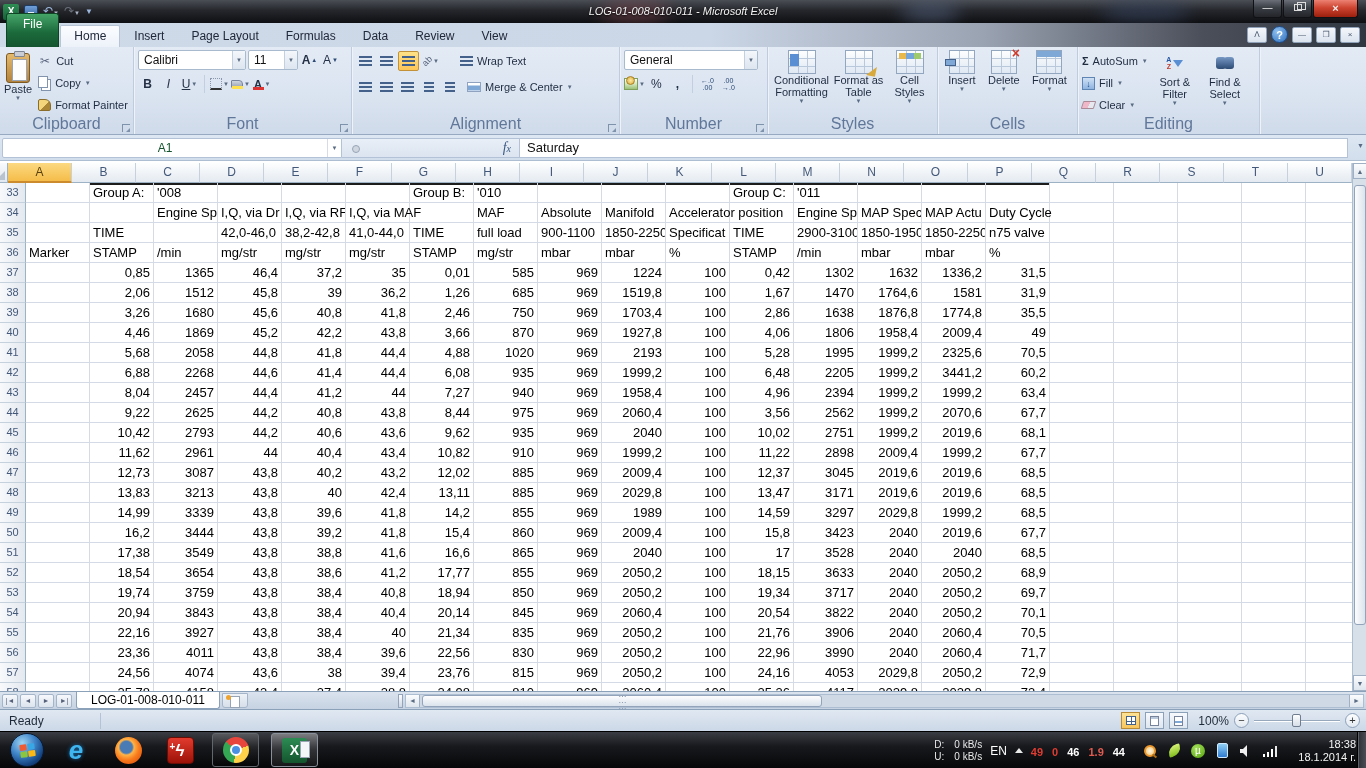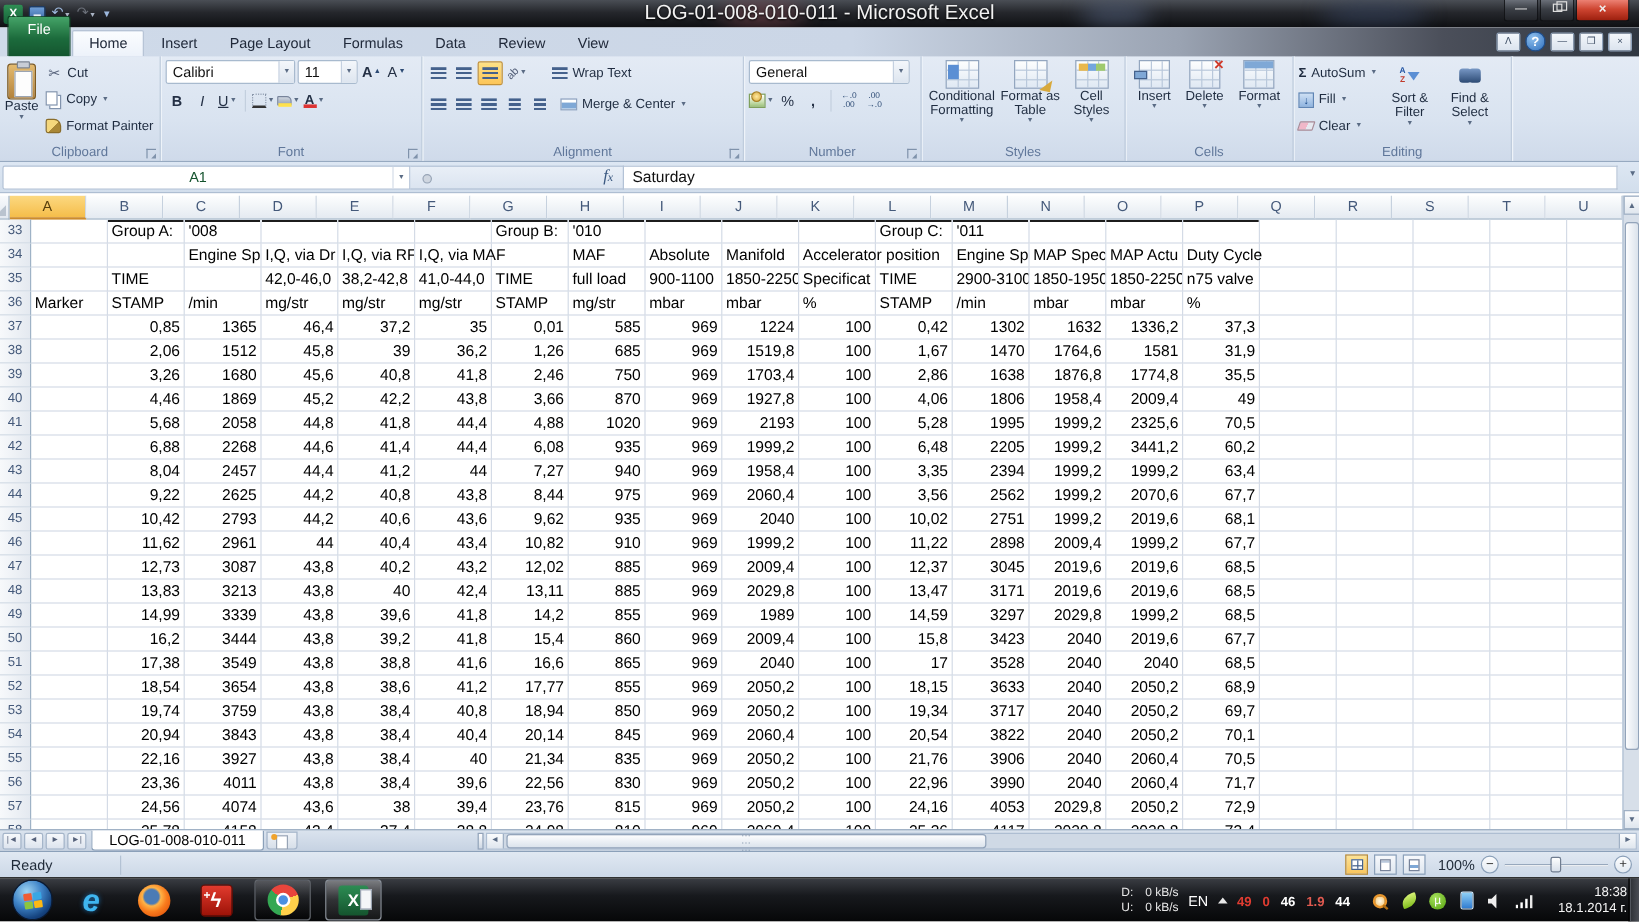--- a/index.html
+++ b/index.html
@@ -8,40 +8,40 @@
 
 #titlebar{position:absolute;left:0;top:0;width:1366px;height:23px;background:linear-gradient(#4a4e55,#25272c 45%,#0e0f12);color:#eee;overflow:hidden;}
 .smudge{position:absolute;filter:blur(9px);opacity:.55;border-radius:50%;}
 #qat{position:absolute;left:3px;top:1px;display:flex;align-items:center;gap:5px;height:21px;}
 .ic-xl{width:16px;height:16px;border-radius:2px;background:linear-gradient(#2f8f54,#156038);color:#fff;font-size:10px;font-weight:bold;text-align:center;line-height:16px;}
 .ic-save{width:14px;height:14px;background:linear-gradient(#6f9fd8,#35619e);border:1px solid #1d3c66;border-radius:2px;position:relative;}
 .ic-save:after{content:"";position:absolute;left:3px;top:6px;width:6px;height:6px;background:#e8eef6;}
 .qbtn{color:#9db8dd;font-size:12px;line-height:20px;}
 .qbtn.dis{color:#6a6f78;}
 .qcaret{color:#aab4c4;font-size:6px;}
-#title-text{position:absolute;left:0;top:0;width:100%;text-align:center;font-size:17px;line-height:22px;color:#f2f2f2;text-shadow:0 1px 2px #000;}
+#title-text{position:absolute;left:0;top:0;width:100%;text-align:center;font-size:11px;line-height:22px;color:#f2f2f2;text-shadow:0 1px 2px #000;font-style:italic;}
 #winbtns{position:absolute;right:8px;top:0;display:flex;}
 .wbtn{height:18px;border:1px solid #101114;border-top:none;background:linear-gradient(#6a6f78,#3a3e45 45%,#23252a);color:#eee;font-size:10px;text-align:center;line-height:16px;border-radius:0 0 3px 3px;margin-left:1px;}
 .wbtn.min,.wbtn.res{width:29px;}
 .wbtn.close{width:45px;background:linear-gradient(#ec8173,#ce4531 45%,#9c1f0e);font-size:11px;font-weight:bold;}
 .glyph-restore{display:inline-block;width:8px;height:7px;border:1px solid #ddd;position:relative;background:transparent;}
 .glyph-restore:after{content:"";position:absolute;left:2px;top:-3px;width:7px;height:6px;border:1px solid #ddd;}
 
 
 #ribbon{position:absolute;left:0;top:23px;width:1366px;height:112px;background:linear-gradient(#e8eef7,#d9e3f0 70%,#cfdaea);border-bottom:1px solid #96a9c0;}
 #tabstrip{position:absolute;left:0;top:0;width:1366px;height:24px;background:linear-gradient(90deg,#cfdae9 0,#cbd6e6 52%,#9aa3b2 72%,#4b4f5a 88%,#303741 100%);display:flex;align-items:flex-end;padding-left:6px;}
 .rtab{font-size:12px;color:#20293a;padding:3px 13px 4px 13px;margin-right:1px;}
 .rtab.file{background:linear-gradient(#45a468,#1c6b3c 55%,#14552f);color:#fff;font-weight:normal;border-radius:3px 3px 0 0;border:1px solid #0f4425;border-bottom:none;padding:3px 16px 16px 16px;}
 .rtab.active{background:linear-gradient(#fbfdff,#edf2fa);border:1px solid #b7c4d6;border-bottom:none;border-radius:2px 2px 0 0;}
 #ribbon-right{position:absolute;right:6px;top:3px;display:flex;gap:4px;align-items:center;}
 .rr-btn{width:20px;height:16px;background:linear-gradient(#f4f7fb,#dbe3ee);border:1px solid #8fa2ba;border-radius:2px;font-size:8px;color:#44546a;text-align:center;line-height:14px;}
 .rr-help{width:17px;height:17px;border-radius:50%;background:radial-gradient(circle at 35% 30%,#8fc0ee,#2f6fbd);color:#fff;font-weight:bold;font-size:11px;text-align:center;line-height:17px;border:1px solid #1d4d8c;}
 #groups{position:absolute;left:0;top:24px;width:1366px;height:87px;display:flex;}
 .rgroup{position:relative;height:100%;border-right:1px solid #bfccdd;box-shadow:1px 0 0 #eef3f9;padding:3px 4px 14px 4px;}
-.glabel{position:absolute;left:0;bottom:1px;width:100%;text-align:center;font-size:11px;color:#60779a;}
+.glabel{position:absolute;left:0;bottom:1px;width:100%;text-align:center;font-size:16px;color:#60779a;}
 .launcher{position:absolute;right:3px;bottom:2px;width:8px;height:8px;border-left:1px solid #7f92ab;border-top:1px solid #7f92ab;}
 .launcher:after{content:"";position:absolute;right:0;bottom:0;width:0;height:0;border-left:4px solid transparent;border-bottom:4px solid #7f92ab;}
 .caret{font-size:6px;color:#5a6b84;line-height:6px;}
 .sbtn{display:flex;align-items:center;gap:4px;font-size:11px;color:#1f2c40;height:22px;white-space:nowrap;}
 .bigbtn{display:flex;flex-direction:column;align-items:center;font-size:11px;color:#1f2c40;text-align:center;}
 .blabel{white-space:normal;line-height:12px;}
 
 .ic-paste{width:24px;height:30px;background:linear-gradient(#e4ba6e,#b3823c);border:1px solid #7d5a22;border-radius:3px;position:relative;margin-top:3px;}
 .ic-paste:after{content:"";position:absolute;left:5px;top:5px;width:13px;height:20px;background:#fdfdfd;border:1px solid #9aa4b2;}
 .ic-paste:before{content:"";position:absolute;left:7px;top:-3px;width:9px;height:4px;background:#c8cdd6;border:1px solid #7d8694;border-radius:1px;}
@@ -620,21 +620,21 @@
       <div class="gcell num">35</div>
       <div class="gcell num">0,01</div>
       <div class="gcell num">585</div>
       <div class="gcell num">969</div>
       <div class="gcell num">1224</div>
       <div class="gcell num">100</div>
       <div class="gcell num">0,42</div>
       <div class="gcell num">1302</div>
       <div class="gcell num">1632</div>
       <div class="gcell num">1336,2</div>
-      <div class="gcell num">37,3</div>
+      <div class="gcell num">31,5</div>
       <div class="gcell"></div>
       <div class="gcell"></div>
       <div class="gcell"></div>
       <div class="gcell"></div>
       <div class="gcell"></div>
     </div>
     <div class="g-row">
       <div class="grhead">38</div>
       <div class="gcell"></div>
       <div class="gcell num">2,06</div>
@@ -760,21 +760,21 @@
       <div class="gcell num">8,04</div>
       <div class="gcell num">2457</div>
       <div class="gcell num">44,4</div>
       <div class="gcell num">41,2</div>
       <div class="gcell num">44</div>
       <div class="gcell num">7,27</div>
       <div class="gcell num">940</div>
       <div class="gcell num">969</div>
       <div class="gcell num">1958,4</div>
       <div class="gcell num">100</div>
-      <div class="gcell num">3,35</div>
+      <div class="gcell num">4,96</div>
       <div class="gcell num">2394</div>
       <div class="gcell num">1999,2</div>
       <div class="gcell num">1999,2</div>
       <div class="gcell num">63,4</div>
       <div class="gcell"></div>
       <div class="gcell"></div>
       <div class="gcell"></div>
       <div class="gcell"></div>
       <div class="gcell"></div>
     </div>

